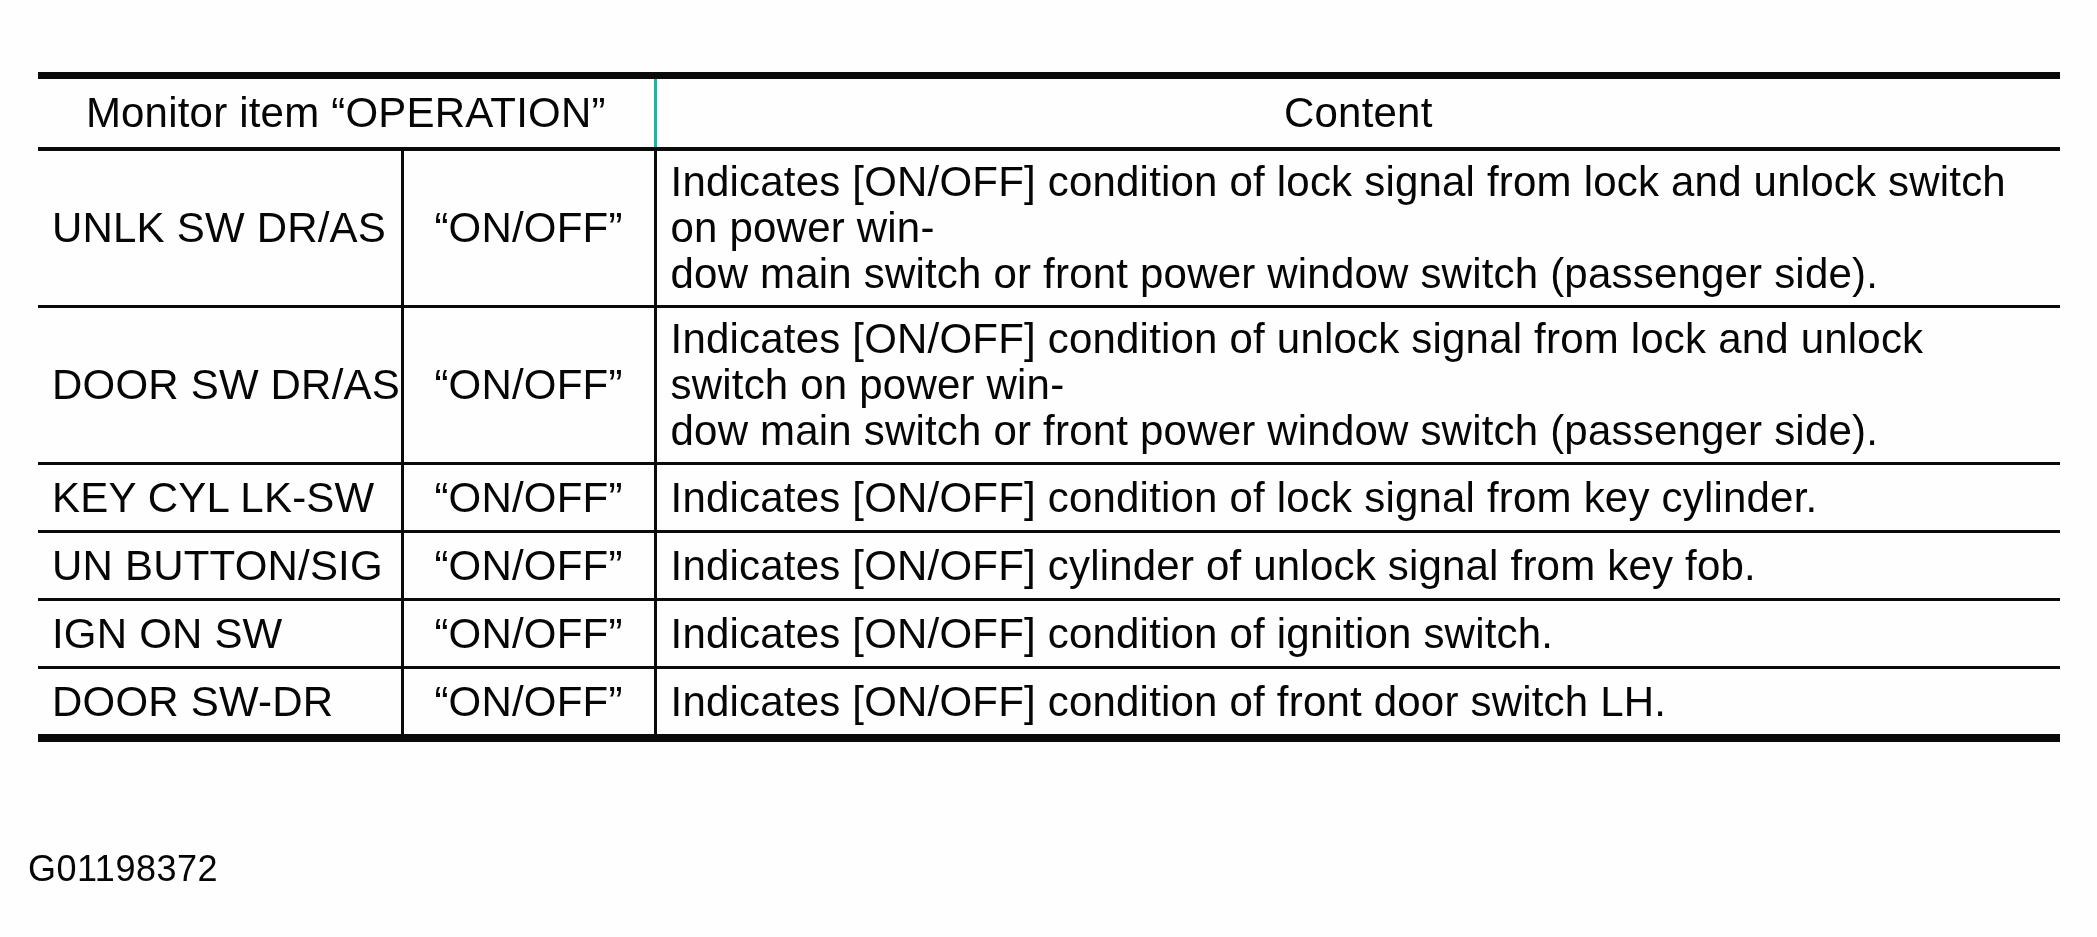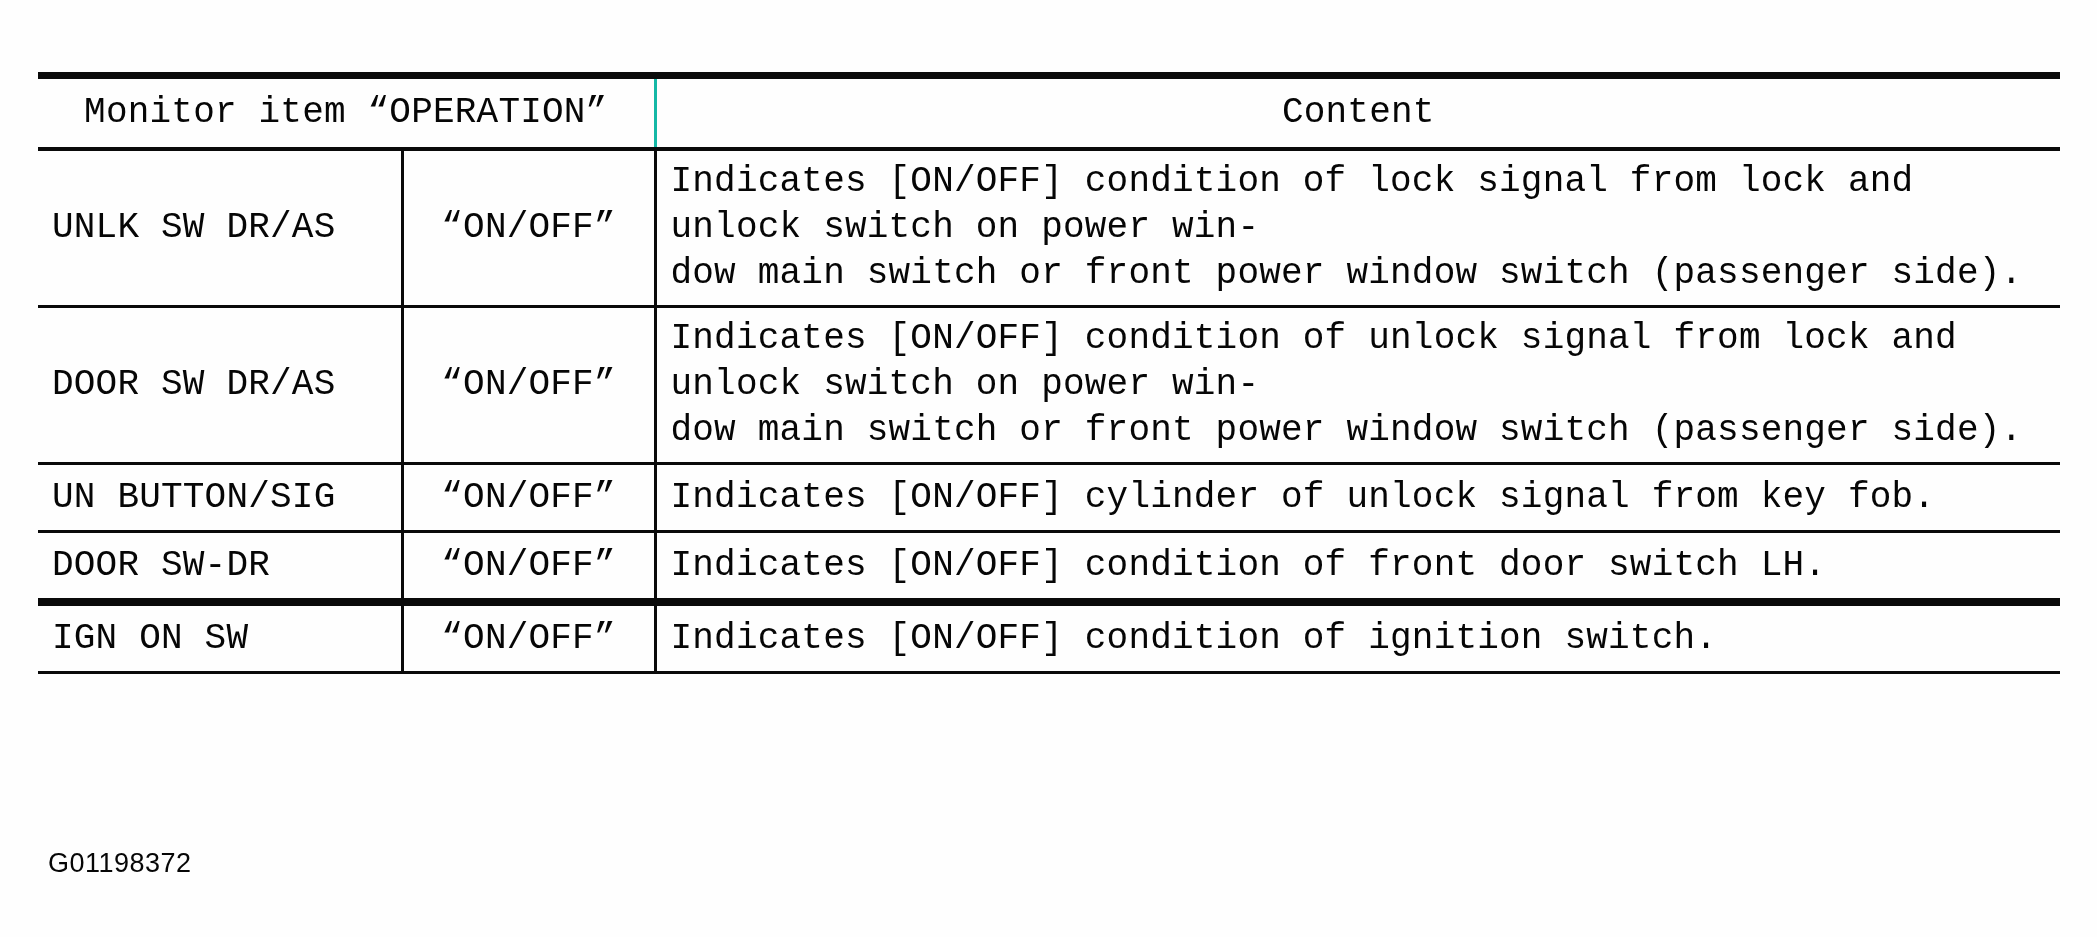--- a/index.html
+++ b/index.html
@@ -21,28 +21,27 @@
   table.monitor-table {
     position: absolute;
     left: 38px;
     top: 72px;
     width: 2022px;
     border-collapse: collapse;
     table-layout: fixed;
   }
   table.monitor-table th,
   table.monitor-table td {
-    font-size: 36px;
+    font-size: 42px;
     font-weight: 400;
     line-height: 46px;
     color: #060606;
     vertical-align: middle;
     padding: 8px 14px;
     letter-spacing: 0.2px;
-    font-family: Liberation Mono, monospace;
   }
   
   th.monitor-header, th.content-header {
     border-top: 7px solid #0a0a0a;
     border-bottom: 4px solid #0a0a0a;
     text-align: center;
     height: 52px;
   }
   td { border-bottom: 3px solid #0a0a0a; }
   tr.last-row td { border-bottom: 8px solid #0a0a0a; }
@@ -54,23 +53,23 @@
     padding-left: 20px;
     white-space: nowrap;
   }
   td.value-cell { text-align: center; }
   td.content-cell { text-align: left; padding-left: 16px; }
   td.content-cell .line { display: block; }
   tr.row-single td { height: 49px; }
   tr.row-double td { height: 95px; }
   .figure-id {
     position: absolute;
-    left: 48px;
+    left: 28px;
     top: 848px;
-    font-size: 27px;
+    font-size: 36px;
     font-weight: 400;
     letter-spacing: 0.5px;
     color: #060606;
   }
 </style>
 </head>
 <body>
 
 <div class="page">
 
@@ -98,44 +97,51 @@
 
     <tr class="row-double">
       <td class="item-cell">DOOR SW DR/AS</td>
       <td class="value-cell">“ON/OFF”</td>
       <td class="content-cell">
         <span class="line">Indicates [ON/OFF] condition of unlock signal from lock and unlock switch on power win-</span>
         <span class="line">dow main switch or front power window switch (passenger side).</span>
       </td>
     </tr>
 
+    <tr class="row-single">
+      <td class="item-cell">KEY CYL LK-SW</td>
+      <td class="value-cell">“ON/OFF”</td>
+      <td class="content-cell">
+        <span class="line">Indicates [ON/OFF] condition of lock signal from key cylinder.</span>
+      </td>
+    </tr>
 
 
 
     <tr class="row-single">
       <td class="item-cell">UN BUTTON/SIG</td>
       <td class="value-cell">“ON/OFF”</td>
       <td class="content-cell">
         <span class="line">Indicates [ON/OFF] cylinder of unlock signal from key fob.</span>
       </td>
     </tr>
 
+    <tr class="row-single">
+      <td class="item-cell">IGN ON SW</td>
+      <td class="value-cell">“ON/OFF”</td>
+      <td class="content-cell">
+        <span class="line">Indicates [ON/OFF] condition of ignition switch.</span>
+      </td>
+    </tr>
+
     <tr class="row-single last-row">
       <td class="item-cell">DOOR SW-DR</td>
       <td class="value-cell">“ON/OFF”</td>
       <td class="content-cell">
         <span class="line">Indicates [ON/OFF] condition of front door switch LH.</span>
-      </td>
-    </tr>
-
-    <tr class="row-single">
-      <td class="item-cell">IGN ON SW</td>
-      <td class="value-cell">“ON/OFF”</td>
-      <td class="content-cell">
-        <span class="line">Indicates [ON/OFF] condition of ignition switch.</span>
       </td>
     </tr>
   </tbody>
     </table>
 
   <div class="figure-id">G01198372</div>
 
 </div>
 
 </body></html>

